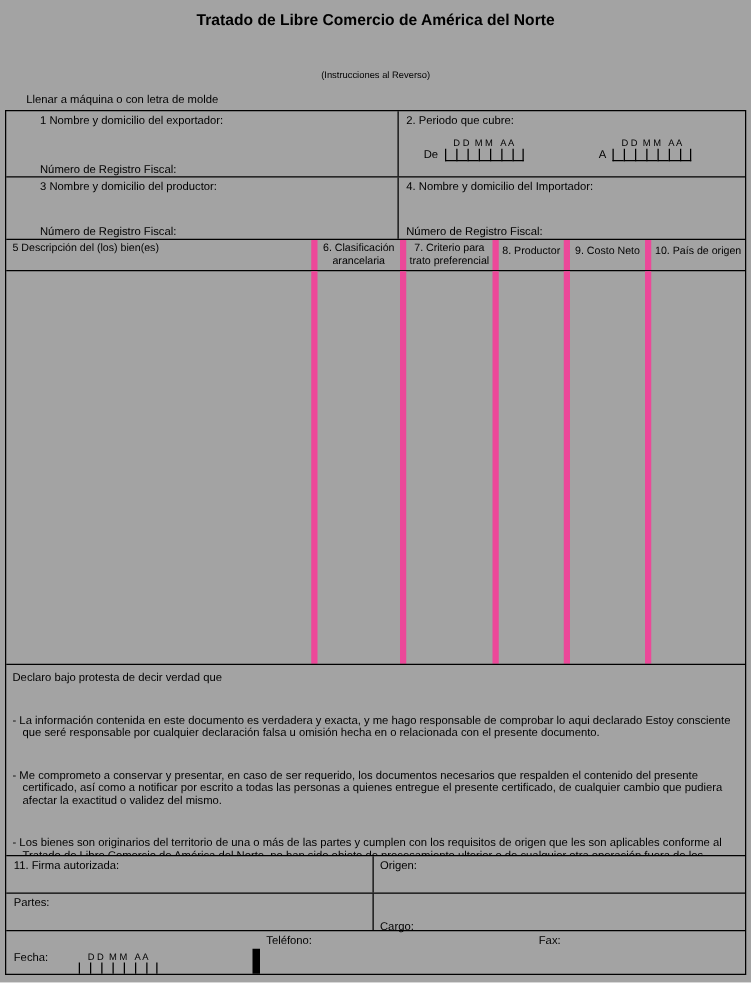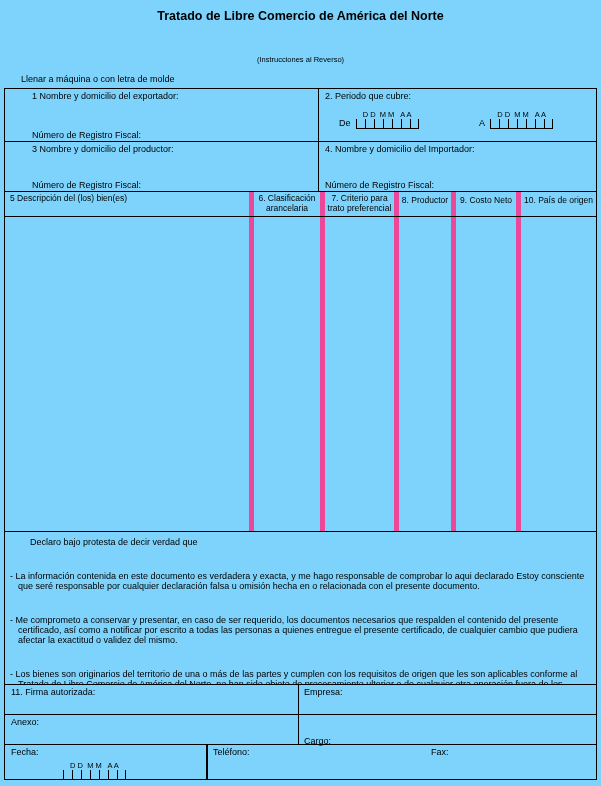--- a/index.html
+++ b/index.html
@@ -1,18 +1,18 @@
 <!DOCTYPE html>
 <html><head>
 <meta charset="utf-8">
 <style>
   * { margin:0; padding:0; box-sizing:border-box; }
   html,body { background:#fff; }
   body { font-family:"Liberation Sans","DejaVu Sans",sans-serif; color:#000; }
-  #page { position:relative; width:601px; height:786px; background:#7dd3fc; overflow:hidden; }
+  #page { position:relative; width:601px; height:786px; background:#a3a3a3; overflow:hidden; }
 
   .title { position:absolute; top:9px; left:0; width:100%; text-align:center;
            font-size:12.5px; font-weight:bold; }
   .subtitle { position:absolute; top:41px; left:0; width:100%; text-align:center;
            font-size:11px; font-weight:bold; }
   .note { position:absolute; top:55px; left:0; width:100%; text-align:center; font-size:7.5px; }
   .fill-instr { position:absolute; top:74px; left:21px; font-size:9px; }
 
   #form-box { position:absolute; left:4px; top:88px; width:593px; height:692px;
               border:1px solid #000; display:flex; flex-direction:column; }
@@ -44,29 +44,29 @@
   .tc { border-right:5px solid #ec4899; font-size:8.5px; line-height:10px;
         text-align:center; padding-top:1px; overflow:hidden; }
   .tc:last-child { border-right:none; }
   .tc.c5 { width:249px; text-align:left; padding-left:5px; padding-right:8px; }
   .tc.c6 { width:71px; } .tc.c7 { width:74px; } .tc.c8 { width:57px; padding-top:3px; }
   .tc.c9 { width:65px; padding-top:3px; } .tc.c10 { flex:1; padding-top:3px; }
 
   
   .decl { height:153px; border-top:1px solid #000; padding:3px 7px 0 5px; font-size:9px;
           line-height:10px; overflow:hidden; }
-  .decl-intro { margin-top:2px;margin-left:20px; }
+  .decl-intro { margin-top:2px; }
   .decl-item { margin-top:24px; padding-left:8px; text-indent:-8px; }
   .decl-closing { margin-top:8px; }
 
   
   .sig-row1, .sig-row2 { height:30px; border-top:1px solid #000; display:flex; }
   .sig-row3 { flex:1; border-top:1px solid #000; display:flex; }
   .sig-left  { width:294px; border-right:1px solid #000; }
-  .sig-left3 { width:203px; border-right:2px solid #000000; }
+  .sig-left3 { width:203px; border-right:6px solid #000000;margin-top:14px; }
   .sig-right { flex:1; }
   .fax-lbl { position:absolute; top:2px; left:223px; }
   .fecha-comb { position:absolute; left:58px; bottom:0; }
 </style>
 </head>
 <body>
 
 <div id="page">
 
   <div class="title">Tratado de Libre Comercio de América del Norte</div>
@@ -149,26 +149,26 @@
       <div class="decl-item">- La información contenida en este documento es verdadera y exacta, y me hago responsable de comprobar lo aqui declarado Estoy consciente que seré responsable por cualquier declaración falsa u omisión hecha en o relacionada con el presente documento.</div>
       <div class="decl-item">- Me comprometo a conservar y presentar, en caso de ser requerido, los documentos necesarios que respalden el contenido del presente certificado, así como a notificar por escrito a todas las personas a quienes entregue el presente certificado, de cualquier cambio que pudiera afectar la exactitud o validez del mismo.</div>
       <div class="decl-item">- Los bienes son originarios del territorio de una o más de las partes y cumplen con los requisitos de origen que les son aplicables conforme al Tratado de Libre Comercio de América del Norte, no han sido objeto de procesamiento ulterior o de cualquier otra operación fuera de los territorios de las Partes, salvo en los casos permitidos en el artículo 411 o en el Anexo 401.</div>
     </div>
 
     <div class="sig-row1">
       <div class="cell sig-left">
         <div class="lbl top">11. Firma autorizada:</div>
       </div>
       <div class="cell sig-right">
-        <div class="lbl top" style="left:5px;">Empresa:</div>
+        <div class="lbl top" style="left:5px;">Origen:</div>
       </div>
     </div>
     <div class="sig-row2">
       <div class="cell sig-left">
-        <div class="lbl top">Anexo:</div>
+        <div class="lbl top">Partes:</div>
       </div>
       <div class="cell sig-right">
         <div class="lbl top" style="left:5px;margin-top:19px;">Cargo:</div>
       </div>
     </div>
     <div class="sig-row3">
       <div class="cell sig-left3">
         <div class="lbl top">Fecha:</div>
         <div class="comb-wrap fecha-comb">
           <span class="comb-label">D D  M M   A A</span>

